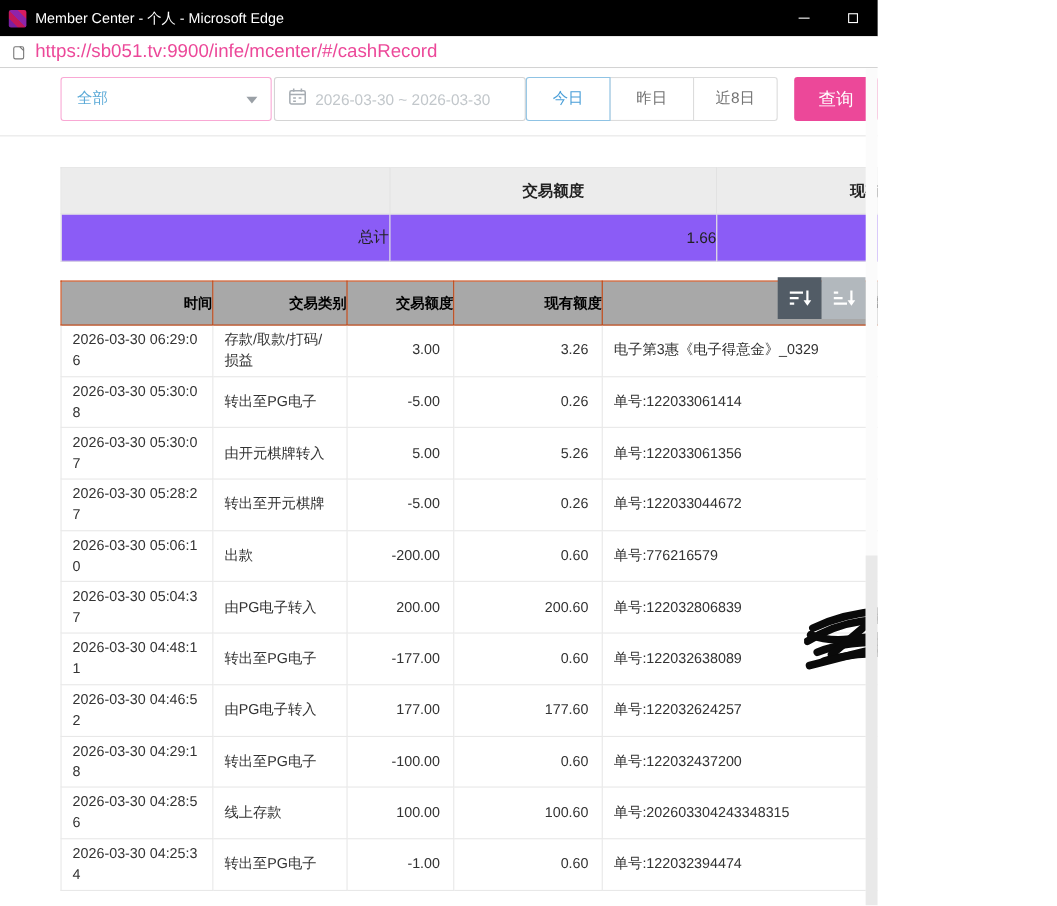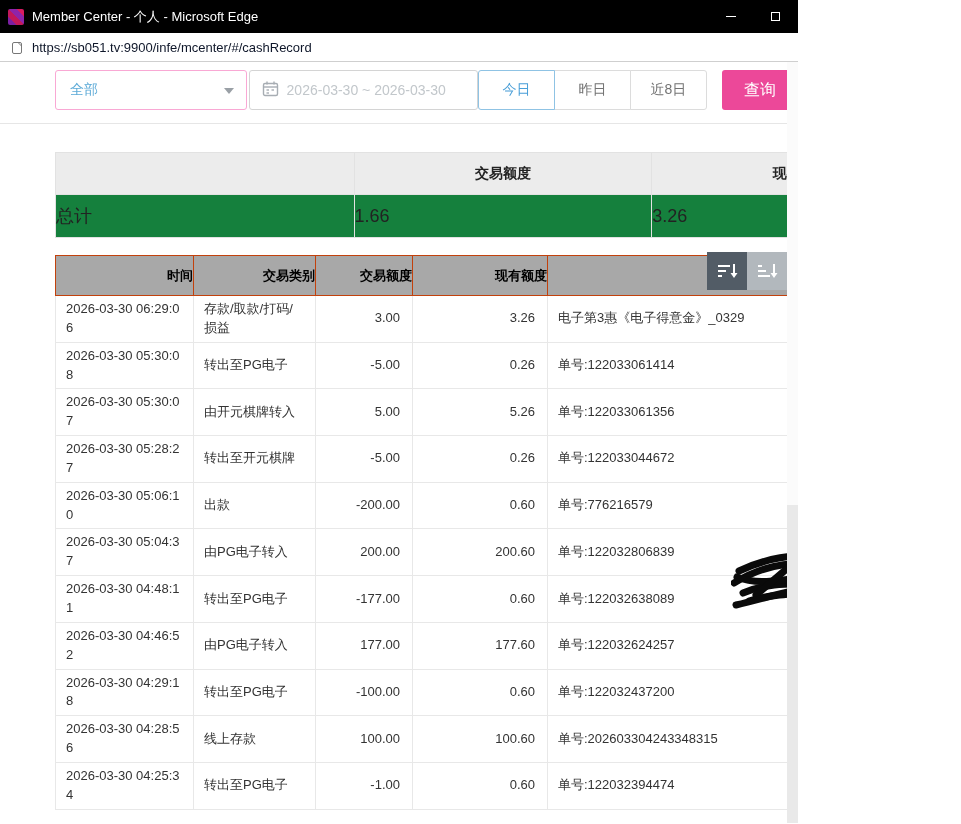--- a/index.html
+++ b/index.html
@@ -13,21 +13,21 @@
     background: linear-gradient(45deg, #7b1fa2 25%, #c2185b 25% 50%, #8e24aa 50% 75%, #d81b60 75%); }
   .title { color: #fff; font-size: 13px; flex: 1 1 auto; white-space: nowrap; overflow: hidden; }
   .win-controls { display: flex; height: 100%; }
   .win-btn { width: 45px; height: 33px; background: transparent; border: none; display: flex; align-items: center; justify-content: center; cursor: pointer; }
   .min-glyph { width: 10px; height: 0; border-top: 1px solid #fff; display: block; }
   .max-glyph { width: 9px; height: 9px; border: 1px solid #fff; display: block; }
 
   
   .urlbar { height: 29px; background: #fff; border-bottom: 1px solid #cfcfcf; display: flex; align-items: center; padding-left: 10px; }
   .site-icon { display: inline-flex; margin-right: 8px; }
-  .url { font-size: 13px; color: #0f172a; }
+  .url { font-size: 17px; color: #ec4899; }
 
   
   .page { position: relative; height: 761px; background: #fff; overflow: hidden; }
 
   .filters { display: flex; align-items: center; padding: 8px 0 0 55px; }
   .select { position: relative; width: 200px; height: 40px; border: 1px solid #f9a8d4; border-radius: 3px;
     display: flex; align-items: center; padding: 0 14px; cursor: pointer; background:#fff; }
   .select-value { color: #5caad7; font-size: 14px; }
   .caret { position: absolute; right: 12px; top: 17px; width: 0; height: 0;
     border-left: 5px solid transparent; border-right: 5px solid transparent; border-top: 6px solid #9aa0a6; }
@@ -43,21 +43,21 @@
   .search-btn { width: 80px; height: 40px; margin-left: 15px; background: #ec4899; color: #fff; border: none;
     border-radius: 3px; font-size: 16px; cursor: pointer; font-family: inherit; }
 
   .divider { height: 1px; background: #e6e6e6; margin-top: 13px; }
 
   
   table { border-collapse: collapse; table-layout: fixed; }
   .summary { width: 895px; margin: 28px 0 0 55px; }
   .summary th { background: #ececec; height: 42px; font-size: 14px; font-weight: bold; color: #222;
     border: 1px solid #e2e2e2; text-align: center; }
-  .summary td { background: #15803d; height: 43px; font-size: 18px; color: #222; border: 1px solid #e2e2e2; text-align: left; }
+  .summary td { background: #8b5cf6; height: 43px; font-size: 14px; color: #222; border: 1px solid #e2e2e2; text-align: right; }
 
   
   .sort-controls { position: absolute; top: 190px; right: 11px; display: flex; }
   .sort-btn { width: 40px; height: 38px; border: none; display: flex; align-items: center; justify-content: center; cursor: pointer; }
   .sort-btn.dark { background: #525c66; }
   .sort-btn.light { background: #b2b8bd; }
 
   
   .records { width: 895px; margin: 17px 0 0 55px; }
   .records th { background: #a8a8a8; color: #000000; font-size: 13px; font-weight: bold; height: 40px;

